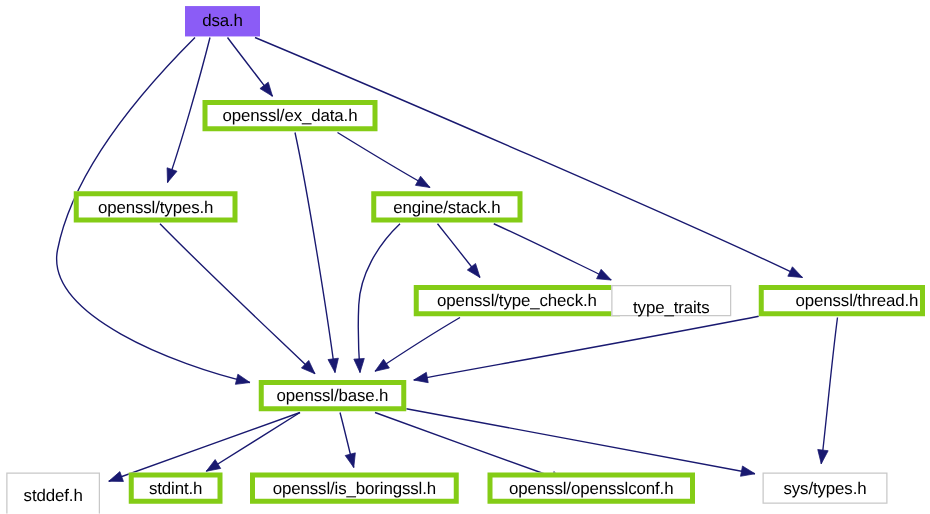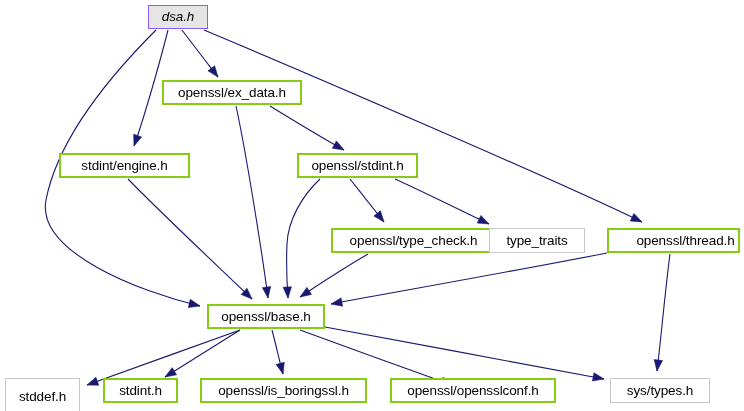--- a/index.html
+++ b/index.html
@@ -24,31 +24,30 @@
     height: 411px;
     display: block;
   }
   .node-box {
     position: absolute;
     box-sizing: border-box;
     display: flex;
     align-items: center;
     justify-content: center;
     background: #ffffff;
-    border: 2px solid #84cc16;
+    border: 4px solid #84cc16;
     font-size: 13.5px;
     line-height: 1;
     color: #000000;
     white-space: nowrap;
     letter-spacing: -0.1px;
   }
   .node-box.highlight {
-    background: #e5e5e5;
+    background: #8b5cf6;
     border: 1px solid #8b5cf6;
-    font-style: italic;
   }
   .node-box.external {
     border: 1px solid #c8c8c8;
   }
   .node-label {
     pointer-events: none;
   }
   .edge-path {
     fill: none;
     stroke: #191970;
@@ -103,29 +102,29 @@
       <polygon points="604,379 592.402961652979,381.03683616860155 593.9965843513642,372.78939009753253" class="edge-head"></polygon>
     </svg>
   <div id="nodes-layer">
       <div class="node-box highlight" style="left: 148px; top: 5px; width: 60px; height: 24px;">
         <span class="node-label">dsa.h</span>
       </div>
       <div class="node-box" style="left: 162px; top: 80px; width: 140px; height: 25px;">
         <span class="node-label">openssl/ex_data.h</span>
       </div>
       <div class="node-box" style="left: 59px; top: 153px; width: 131px; height: 25px;">
-        <span class="node-label">stdint/engine.h</span>
+        <span class="node-label">openssl/types.h</span>
       </div>
       <div class="node-box" style="left: 297px; top: 153px; width: 121px; height: 25px;">
-        <span class="node-label">openssl/stdint.h</span>
+        <span class="node-label">engine/stack.h</span>
       </div>
       <div class="node-box" style="left: 303px; top: 228px; width: 165px; height: 25px; margin-left: 28px;">
         <span class="node-label">openssl/type_check.h</span>
       </div>
-      <div class="node-box external" style="left: 489px; top: 228px; width: 96px; height: 25px;">
+      <div class="node-box external" style="left: 489px; top: 228px; width: 96px; height: 25px; align-items: flex-end;">
         <span class="node-label">type_traits</span>
       </div>
       <div class="node-box" style="left: 607px; top: 228px; width: 133px; height: 25px; padding-left: 24px;">
         <span class="node-label">openssl/thread.h</span>
       </div>
       <div class="node-box" style="left: 207px; top: 304px; width: 118px; height: 25px;">
         <span class="node-label">openssl/base.h</span>
       </div>
       <div class="node-box external" style="left: 5px; top: 378px; width: 75px; height: 37px;">
         <span class="node-label">stddef.h</span>

